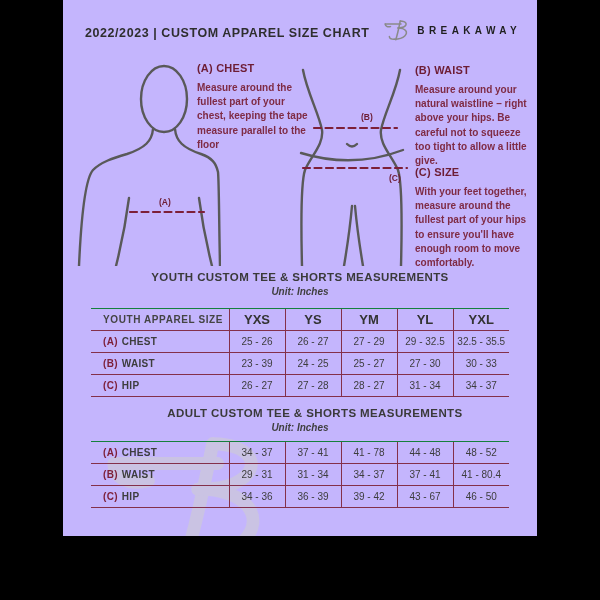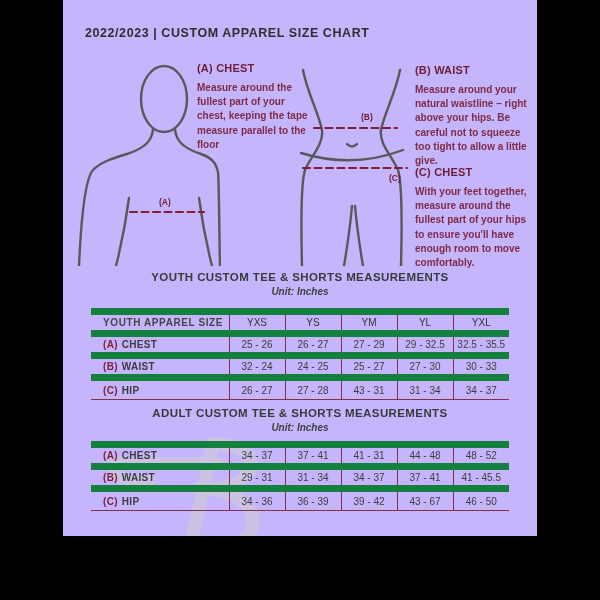--- a/index.html
+++ b/index.html
@@ -24,43 +24,56 @@
   .instr { position: absolute; width: 112px; }
   .instr-h { font-size: 11px; font-weight: 800; color: #6d1d35; margin-bottom: 7px; letter-spacing: 0.2px; }
   .instr p { font-size: 10px; font-weight: 600; color: #7f2b45; line-height: 1.42; }
 
   
   .tbl-title { position: absolute; width: 100%; text-align: center; font-size: 11.5px; font-weight: 800;
                color: #3a3a3a; letter-spacing: 0.4px; }
   .tbl-unit  { position: absolute; width: 100%; text-align: center; font-size: 10px; font-style: italic;
                font-weight: 600; color: #3f3f3f; }
   table { position: absolute; left: 28px; width: 418px; border-collapse: collapse; table-layout: fixed; background: transparent; z-index: 2; }
-  th, td { border-top: 7px solid #15803d; border-bottom: 1px solid #84304a; height: 22px;
+  th, td { border-top: 1px solid #15803d; border-bottom: 1px solid #84304a; height: 22px;
            text-align: center; font-size: 10px; color: #3d3d3d; padding: 0; }
   th + th, td + td { border-left: 1px solid #84304a; }
   col.c-label { width: 138px; }
   th.h-label { text-align: left; padding-left: 12px; font-weight: 600; font-size: 10px; letter-spacing: 0.6px; color: #444; }
-  th.h-size { font-weight: 400; font-size: 10px; color: #333; }
+  th.h-size { font-weight: 700; font-size: 13px; color: #333; }
   td.r-label { text-align: left; padding-left: 12px; font-weight: 700; color: #3d3d3d; letter-spacing: 0.3px; }
   td.r-label .pref { color: #7d1f38; font-weight: 800; margin-right: 4px; }
   td.val { font-weight: 500; }
 
   
   .watermark { position: absolute; left: 30px; top: 424px; width: 190px; height: 158px; z-index: 1; opacity: 0.55; }
   .watermark path { fill: none; stroke: #cfcfcf; stroke-width: 2.6; stroke-linecap: round; }
   .footer-bar { position: absolute; left: 12px; top: 555px; width: 452px; height: 38px;
                 background: #701d35; border: 1px solid #5e1628; box-shadow: 0 0 0 2px #efefef; z-index: 3; }
 </style>
 </head>
 <body>
 
 <div class="stage">
   <div class="page">
 
     <div class="hdr-title">2022/2023  |  CUSTOM APPAREL SIZE CHART</div>
+    <div class="brand">
+      <svg viewBox="0 0 36 32" aria-hidden="true">
+        <g fill="none" stroke="#8a8a8a" stroke-width="2" stroke-linecap="round">
+          <path d="M3,8 H24"></path>
+          <path d="M3,8 C3,11 6,12.5 10,11.5"></path>
+          <path d="M23,4 C21,14 19,23 17,29"></path>
+          <path d="M23,4 C31,4 33.5,9 27.5,12 C25,13.2 22,13.2 20,13.2"></path>
+          <path d="M20,13.2 C30,13.2 34,19 29,24 C26,27 20.5,28.2 15,28.2"></path>
+          <path d="M15,28.2 C11,28.2 8.5,26.5 8.5,24.5"></path>
+        </g>
+      </svg>
+      <span class="brand-name">BREAKAWAY</span>
+    </div>
 
     <svg class="fig" style="left:6px; top:56px;" width="152" height="210" viewBox="0 0 152 210">
       <ellipse cx="95" cy="43" rx="23" ry="33"></ellipse>
       <path d="M84,73 C83,85 76,92 58,98 C44,102 32,106 24,114 C16,123 12,165 10,210"></path>
       <path d="M106,73 C107,85 114,92 132,98 C143,102 147,107 149,116 C150,124 150,165 151,210"></path>
       <path d="M60,142 C57,165 52,190 47,210"></path>
       <path d="M130,142 C133,165 138,190 143,210"></path>
       <path class="dash" d="M61,156 H135"></path>
       <text x="90" y="149">(A)</text>
     </svg>
@@ -82,21 +95,21 @@
       <path class="dash" d="M12,112 H116"></path>
       <text x="98" y="125">(C)</text>
     </svg>
 
     <div class="instr" style="left:352px; top:64px;">
       <div class="instr-h">(B) WAIST</div>
       <p>Measure around your natural waistline – right above your hips. Be careful not to squeeze too tight to allow a little give.</p>
     </div>
 
     <div class="instr" style="left:352px; top:166px;">
-      <div class="instr-h">(C) CHEST</div>
+      <div class="instr-h">(C) SIZE</div>
       <p>With your feet together, measure around the fullest part of your hips to ensure you'll have enough room to move comfortably.</p>
     </div>
 
     <div class="tbl-title" style="top:271px;">YOUTH CUSTOM TEE &amp; SHORTS MEASUREMENTS</div>
     <div class="tbl-unit" style="top:286px;">Unit: Inches</div>
     <table style="top:308px;">
       <colgroup>
           <col class="c-label">
           <col>
           <col>
@@ -120,79 +133,79 @@
         <td class="val">25 - 26</td>
         <td class="val">26 - 27</td>
         <td class="val">27 - 29</td>
         <td class="val">29 - 32.5</td>
         <td class="val">32.5 - 35.5</td>
       </tr>
       <tr>
         <td class="r-label">
           <span class="pref">(B)</span><span>WAIST</span>
         </td>
-        <td class="val">32 - 24</td>
+        <td class="val">23 - 39</td>
         <td class="val">24 - 25</td>
         <td class="val">25 - 27</td>
         <td class="val">27 - 30</td>
         <td class="val">30 - 33</td>
       </tr>
       <tr>
         <td class="r-label">
           <span class="pref">(C)</span><span>HIP</span>
         </td>
         <td class="val">26 - 27</td>
         <td class="val">27 - 28</td>
-        <td class="val">43 - 31</td>
+        <td class="val">28 - 27</td>
         <td class="val">31 - 34</td>
         <td class="val">34 - 37</td>
       </tr>
     </tbody>
       </table>
 
     <svg class="watermark" viewBox="0 0 36 32" aria-hidden="true">
       <path d="M3,8 H24"></path>
       <path d="M3,8 C3,11 6,12.5 10,11.5"></path>
       <path d="M23,4 C21,14 19,23 17,29"></path>
       <path d="M23,4 C31,4 33.5,9 27.5,12 C25,13.2 22,13.2 20,13.2"></path>
       <path d="M20,13.2 C30,13.2 34,19 29,24 C26,27 20.5,28.2 15,28.2"></path>
       <path d="M15,28.2 C11,28.2 8.5,26.5 8.5,24.5"></path>
     </svg>
 
-    <div class="tbl-title" style="top:407px;">ADULT CUSTOM TEE &amp; SHORTS MEASUREMENTS</div>
+    <div class="tbl-title" style="top:407px;margin-left:15px;">ADULT CUSTOM TEE &amp; SHORTS MEASUREMENTS</div>
     <div class="tbl-unit" style="top:422px;">Unit: Inches</div>
     <table style="top:441px;">
       <colgroup>
           <col class="c-label">
           <col>
           <col>
           <col>
           <col>
           <col>
         </colgroup>
       <tbody>
       <tr>
         <td class="r-label">
           <span class="pref">(A)</span><span>CHEST</span>
         </td>
         <td class="val">34 - 37</td>
         <td class="val">37 - 41</td>
-        <td class="val">41 - 31</td>
+        <td class="val">41 - 78</td>
         <td class="val">44 - 48</td>
         <td class="val">48 - 52</td>
       </tr>
       <tr>
         <td class="r-label">
           <span class="pref">(B)</span><span>WAIST</span>
         </td>
         <td class="val">29 - 31</td>
         <td class="val">31 - 34</td>
         <td class="val">34 - 37</td>
         <td class="val">37 - 41</td>
-        <td class="val">41 - 45.5</td>
+        <td class="val">41 - 80.4</td>
       </tr>
       <tr>
         <td class="r-label">
           <span class="pref">(C)</span><span>HIP</span>
         </td>
         <td class="val">34 - 36</td>
         <td class="val">36 - 39</td>
         <td class="val">39 - 42</td>
         <td class="val">43 - 67</td>
         <td class="val">46 - 50</td>

